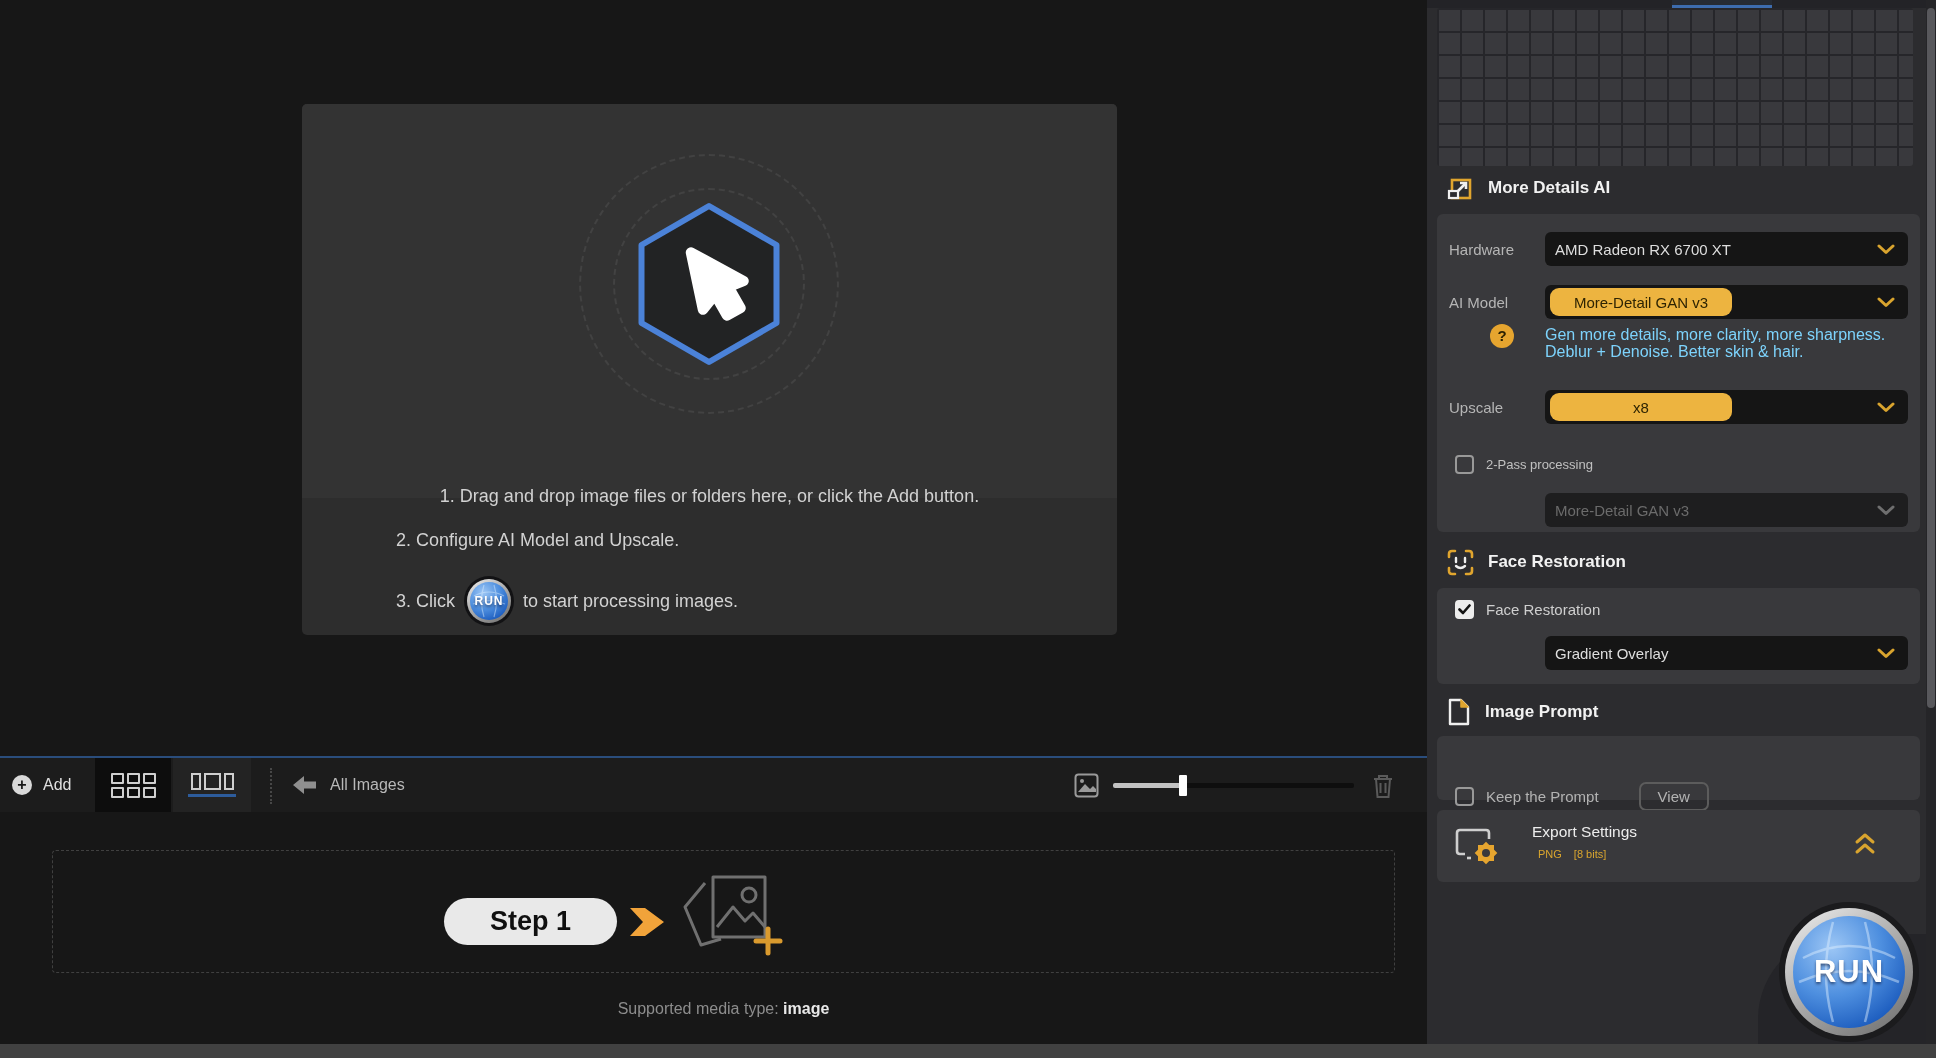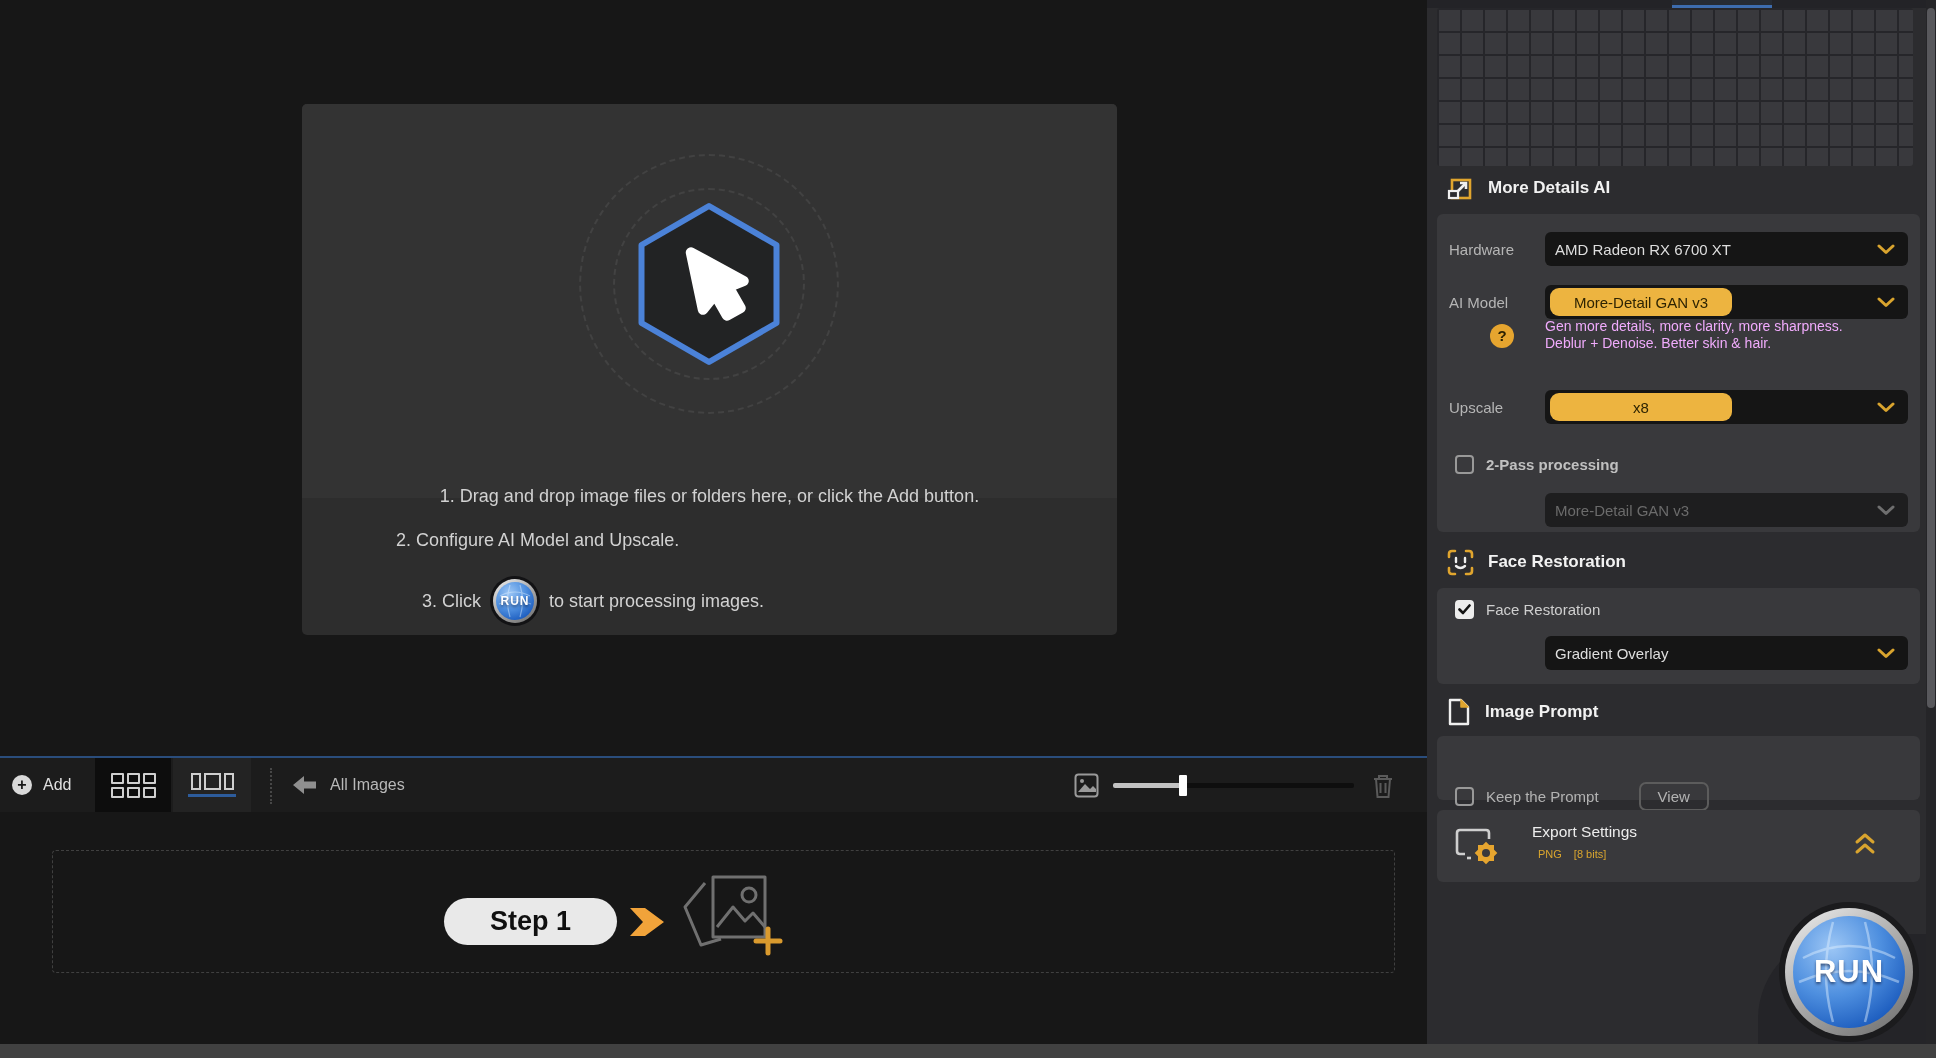--- a/index.html
+++ b/index.html
@@ -9,21 +9,21 @@
   
   .canvas-panel{position:absolute;left:302px;top:104px;width:815px;height:531px;background:#2d2d2d;border-radius:5px;}
   .canvas-upper{position:absolute;left:0;top:0;width:815px;height:394px;background:#333333;border-radius:5px 5px 0 0;}
   .dash-circle{position:absolute;border:2px dashed #424242;border-radius:50%;}
   .circ-outer{left:277px;top:50px;width:260px;height:260px;}
   .circ-inner{left:311px;top:84px;width:192px;height:192px;}
   .hexwrap{position:absolute;left:332px;top:97px;width:150px;height:166px;}
   .inst{color:#d2d2d2;font-size:18px;}
   .line1{position:absolute;left:0;right:0;top:382px;text-align:center;}
   .line2{position:absolute;left:94px;top:426px;}
-  .line3{position:absolute;left:94px;top:472px;height:50px;display:flex;align-items:center;gap:12px;margin-left:26px;}
+  .line3{position:absolute;left:94px;top:472px;height:50px;display:flex;align-items:center;gap:12px;}
 
   
   .runball{border-radius:50%;background:linear-gradient(145deg,#f2f2f2 0%,#bdbdbd 35%,#6a6a6a 100%);display:flex;align-items:center;justify-content:center;}
   .runball-inner{border-radius:50%;background:radial-gradient(circle at 35% 28%,#9cc6f5 0%,#4e8fdf 45%,#1f5fc0 78%,#1448a0 100%);display:flex;align-items:center;justify-content:center;position:relative;overflow:hidden;}
   .runball-inner svg{position:absolute;inset:0;opacity:.45;}
   .runtxt{position:relative;color:#fff;font-weight:bold;text-shadow:0 2px 3px rgba(0,10,40,.55);letter-spacing:1px;}
   .run-mini{width:44px;height:44px;box-shadow:0 0 0 3px #121214;}
   .run-mini .runball-inner{width:38px;height:38px;}
   .run-mini .runtxt{font-size:12px;}
   .run-big{position:absolute;left:358px;top:908px;width:128px;height:128px;box-shadow:0 0 0 6px #1b1b1d;}
@@ -78,25 +78,25 @@
   .grp-3{top:736px;height:64px;}
   .grp-export{top:810px;height:72px;}
   .row{position:absolute;left:12px;right:12px;display:flex;align-items:center;}
   .row-label{width:96px;color:#b5b5b5;font-size:15px;flex:none;}
   .dd{position:relative;height:34px;background:#151515;border-radius:6px;flex:1;display:flex;align-items:center;padding:0 44px 0 10px;color:#dedede;font-size:15px;}
   .dd .chev{position:absolute;right:13px;top:12px;}
   .dd-disabled{background:#1e1e1f;color:#6b6b6b;}
   .pill{position:absolute;left:5px;top:3px;width:182px;height:28px;background:#edb440;border-radius:9px;display:flex;align-items:center;justify-content:center;color:#2e2403;font-size:15px;}
   .row-hw{top:18px;} .row-model{top:71px;} .row-up{top:176px;}
   .helpq{position:absolute;left:53px;top:110px;width:24px;height:24px;border-radius:50%;background:#e6a52f;color:#2b2102;font-weight:bold;font-size:15px;text-align:center;line-height:24px;}
-  .helptxt{position:absolute;left:108px;top:104px;font-size:14px;color:#f0abfc;line-height:17px;}
+  .helptxt{position:absolute;left:108px;top:112px;font-size:16px;color:#7dd3fc;line-height:17px;}
   .check-row{position:absolute;display:flex;align-items:center;gap:12px;}
   .cb{width:19px;height:19px;border:2px solid #999;border-radius:4px;background:transparent;flex:none;}
   .cb-checked{background:#ededed;border-color:#ededed;display:flex;align-items:center;justify-content:center;}
-  .cr-2pass{left:18px;top:241px;} .cr-2pass span{color:#c0c0c0;font-size:15px;font-weight:bold;}
+  .cr-2pass{left:18px;top:241px;} .cr-2pass span{color:#c0c0c0;font-size:13px;}
   .dd-2pass{position:absolute;left:108px;right:12px;top:279px;}
   .cr-face{left:18px;top:12px;} .cr-face span{color:#cfcfcf;font-size:15px;}
   .dd-face{position:absolute;left:108px;right:12px;top:48px;}
   .cr-keep{left:18px;top:19px;margin-top:27px;} .cr-keep span{color:#b3b3b3;font-size:15px;}
   .view-btn{margin-left:28px;padding:4px 17px;border:2px solid #5c5c5c;border-radius:7px;color:#7a7a7a;font-size:15px;}
   .exp-icon{position:absolute;left:16px;top:15px;}
   .exp-title{position:absolute;left:95px;top:13px;color:#ededed;font-size:15.5px;}
   .exp-sub{position:absolute;left:101px;top:38px;color:#d9a52e;font-size:11px;display:flex;gap:12px;}
   .collapse{position:absolute;right:44px;top:22px;}
   .run-blob{position:absolute;right:0;bottom:14px;width:178px;height:110px;background:#242428;border-top-left-radius:85px;}
@@ -209,20 +209,24 @@
           <circle cx="74" cy="26" r="7"></circle>
           <path d="M42 58 L58 38 L70 52 L78 44 L90 58"></path>
         </g>
         <g stroke="#d99a2e" stroke-width="5" stroke-linecap="round">
           <path d="M93 60 V84"></path>
             <path d="M81 72 H105"></path>
         </g>
       </svg>
     </div>
   </div>
+  <div class="supported">
+    <span class="pre">Supported media type:</span>
+    <span class="val">image</span>
+  </div>
 
   <div class="sidebar">
     <div class="top-sliver"></div>
     <div class="top-tab"></div>
     <div class="grid-pattern"></div>
 
     <div class="sec-header hdr-1">
       <svg width="27" height="27" viewBox="0 0 27 27">
         <rect x="5" y="5" width="18" height="18" fill="none" stroke="#e0a52e" stroke-width="2.6"></rect>
         <path d="M10 17 L19 8" stroke="#f0f0f0" stroke-width="2.6"></path>

